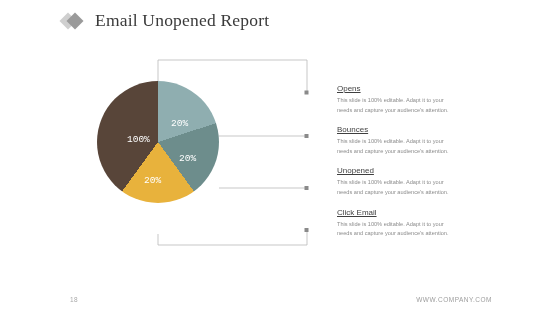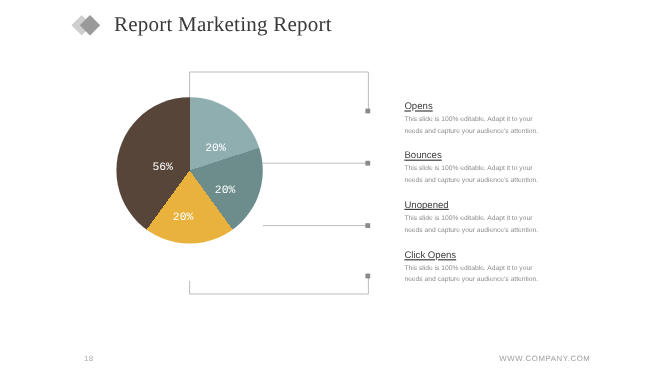--- a/index.html
+++ b/index.html
@@ -153,21 +153,21 @@
 </head>
 <body>
 
 <div class="slide">
 
   <div class="header">
     <div class="title-icon">
       <div class="dia dia-back"></div>
       <div class="dia dia-front"></div>
     </div>
-    <div class="page-title">Report Marketing Report</div>
+    <div class="page-title">Email Unopened Report</div>
   </div>
 
   <div class="content">
 
     <svg class="connectors" width="560" height="220" viewBox="0 0 560 220">
 
       <path d="M158,33 L158,12 L307,12 L307,45" fill="none" stroke="#b9b9b9" stroke-width="0.8"></path>
 
       <path d="M219,88 L307,88" fill="none" stroke="#b9b9b9" stroke-width="0.8"></path>
 
@@ -183,38 +183,38 @@
 
     <div class="chart-wrap">
       <div class="pie" style="background: conic-gradient(
               #8faeb0 0deg 72deg,
               #6d8d8c 72deg 144deg,
               #e8b23c 144deg 216deg,
               #584539 216deg 360deg );"></div>
       <span class="pie-label pl-0">20%</span>
       <span class="pie-label pl-1">20%</span>
       <span class="pie-label pl-2">20%</span>
-      <span class="pie-label pl-3">56%</span>
+      <span class="pie-label pl-3">100%</span>
     </div>
 
     <div class="legend">
       <div class="legend-item">
         <div class="legend-title">Opens</div>
         <div class="legend-body">This slide is 100% editable. Adapt it to your needs and capture your audience's attention.</div>
       </div>
       <div class="legend-item">
         <div class="legend-title">Bounces</div>
         <div class="legend-body">This slide is 100% editable. Adapt it to your needs and capture your audience's attention.</div>
       </div>
       <div class="legend-item">
         <div class="legend-title">Unopened</div>
         <div class="legend-body">This slide is 100% editable. Adapt it to your needs and capture your audience's attention.</div>
       </div>
       <div class="legend-item">
-        <div class="legend-title">Click Opens</div>
+        <div class="legend-title">Click Email</div>
         <div class="legend-body">This slide is 100% editable. Adapt it to your needs and capture your audience's attention.</div>
       </div>
     </div>
 
   </div>
 
   <div class="footer-page">18</div>
   <div class="footer-site">WWW.COMPANY.COM</div>
 
 </div>

